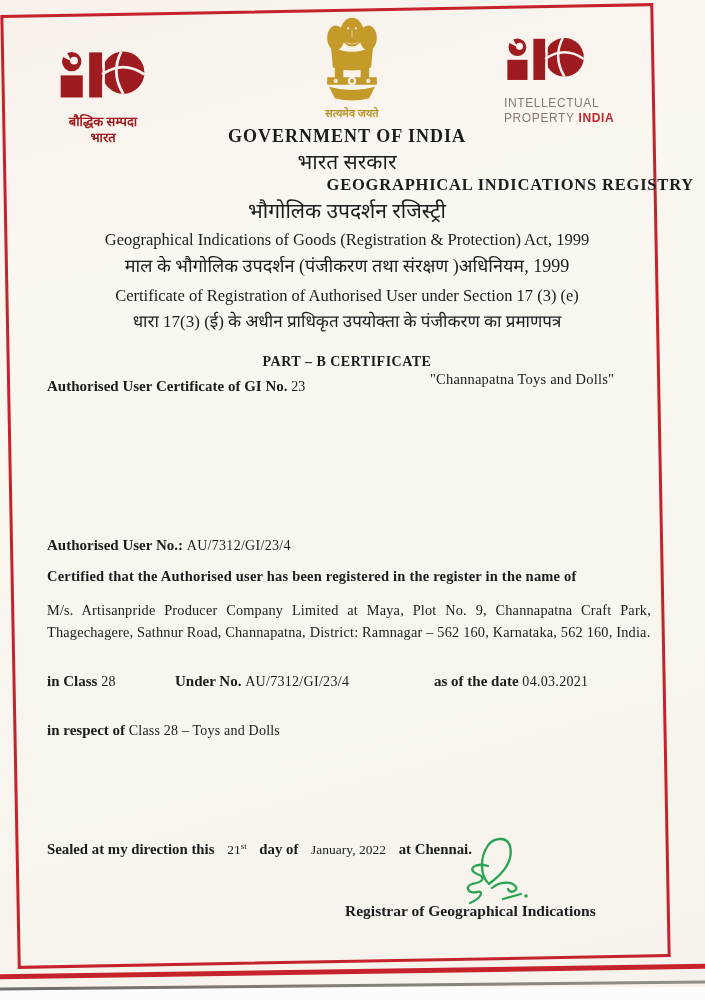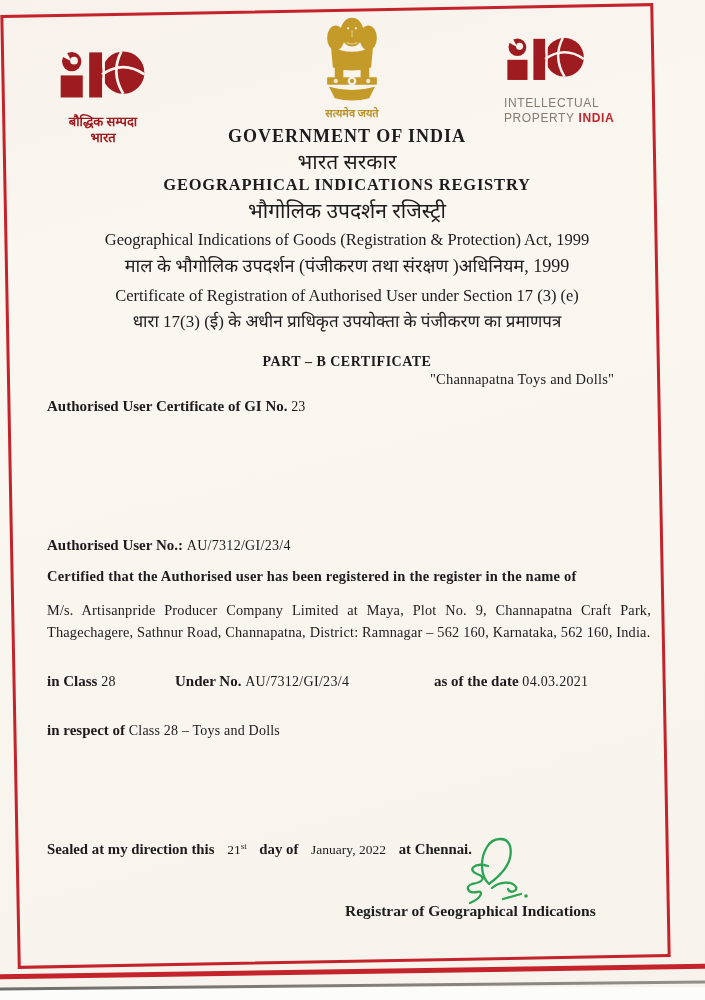--- a/index.html
+++ b/index.html
@@ -24,32 +24,32 @@
   .emblem .motto{color:#b8922a;font-size:11px;line-height:12px;margin-top:1px;}
   .logo-right{position:absolute;left:504px;top:36px;width:160px;}
   .logo-right .lr-txt{font-family:"Liberation Sans",sans-serif;font-size:12px;line-height:15px;
     color:#857b72;letter-spacing:0.6px;}
   .logo-right .lr-accent{color:#c0262c;font-weight:bold;margin-left:4px;}
 
   
   .c{position:absolute;left:0;width:694px;text-align:center;}
   .t-gov-en{top:126px;font-size:18px;font-weight:bold;letter-spacing:1px;}
   .t-gov-hi{top:147px;font-size:21px;}
-  .t-reg-en{top:175px;font-size:16.5px;font-weight:bold;letter-spacing:0.8px;}
+  .t-reg-en{top:175px;font-size:16.5px;font-weight:bold;letter-spacing:0.8px;text-align:right;}
   .t-reg-hi{top:196px;font-size:21px;}
   .t-act-en{top:230px;font-size:16.5px;}
   .t-act-hi{top:253px;font-size:18px;}
   .t-sec-en{top:286px;font-size:16.5px;}
   .t-sec-hi{top:309px;font-size:17px;}
   .t-part{top:354px;font-size:14px;font-weight:bold;letter-spacing:0.5px;}
 
   .lbl{font-weight:bold;}
   .val{font-weight:normal;}
 
-  .gi-row{position:absolute;left:47px;top:398px;font-size:15px;}
+  .gi-row{position:absolute;left:47px;top:378px;font-size:15px;}
   .gi-row .val{font-size:14px;}
   .gi-name{position:absolute;left:430px;top:371px;font-size:14.5px;letter-spacing:0.2px;}
 
   .certno-block{position:absolute;left:479px;top:510px;font-size:15px;line-height:18px;}
   .certno-block .val{font-size:13.5px;}
   .authuser-row{position:absolute;left:47px;top:537px;font-size:15px;}
   .authuser-row .val{font-size:14px;letter-spacing:0.3px;}
   .certified-row{position:absolute;left:47px;top:568px;font-size:14.5px;font-weight:bold;letter-spacing:0.2px;}
   .address{position:absolute;left:47px;top:600px;width:604px;font-size:14.3px;line-height:21.5px;
     text-align:justify;letter-spacing:0.2px;}

